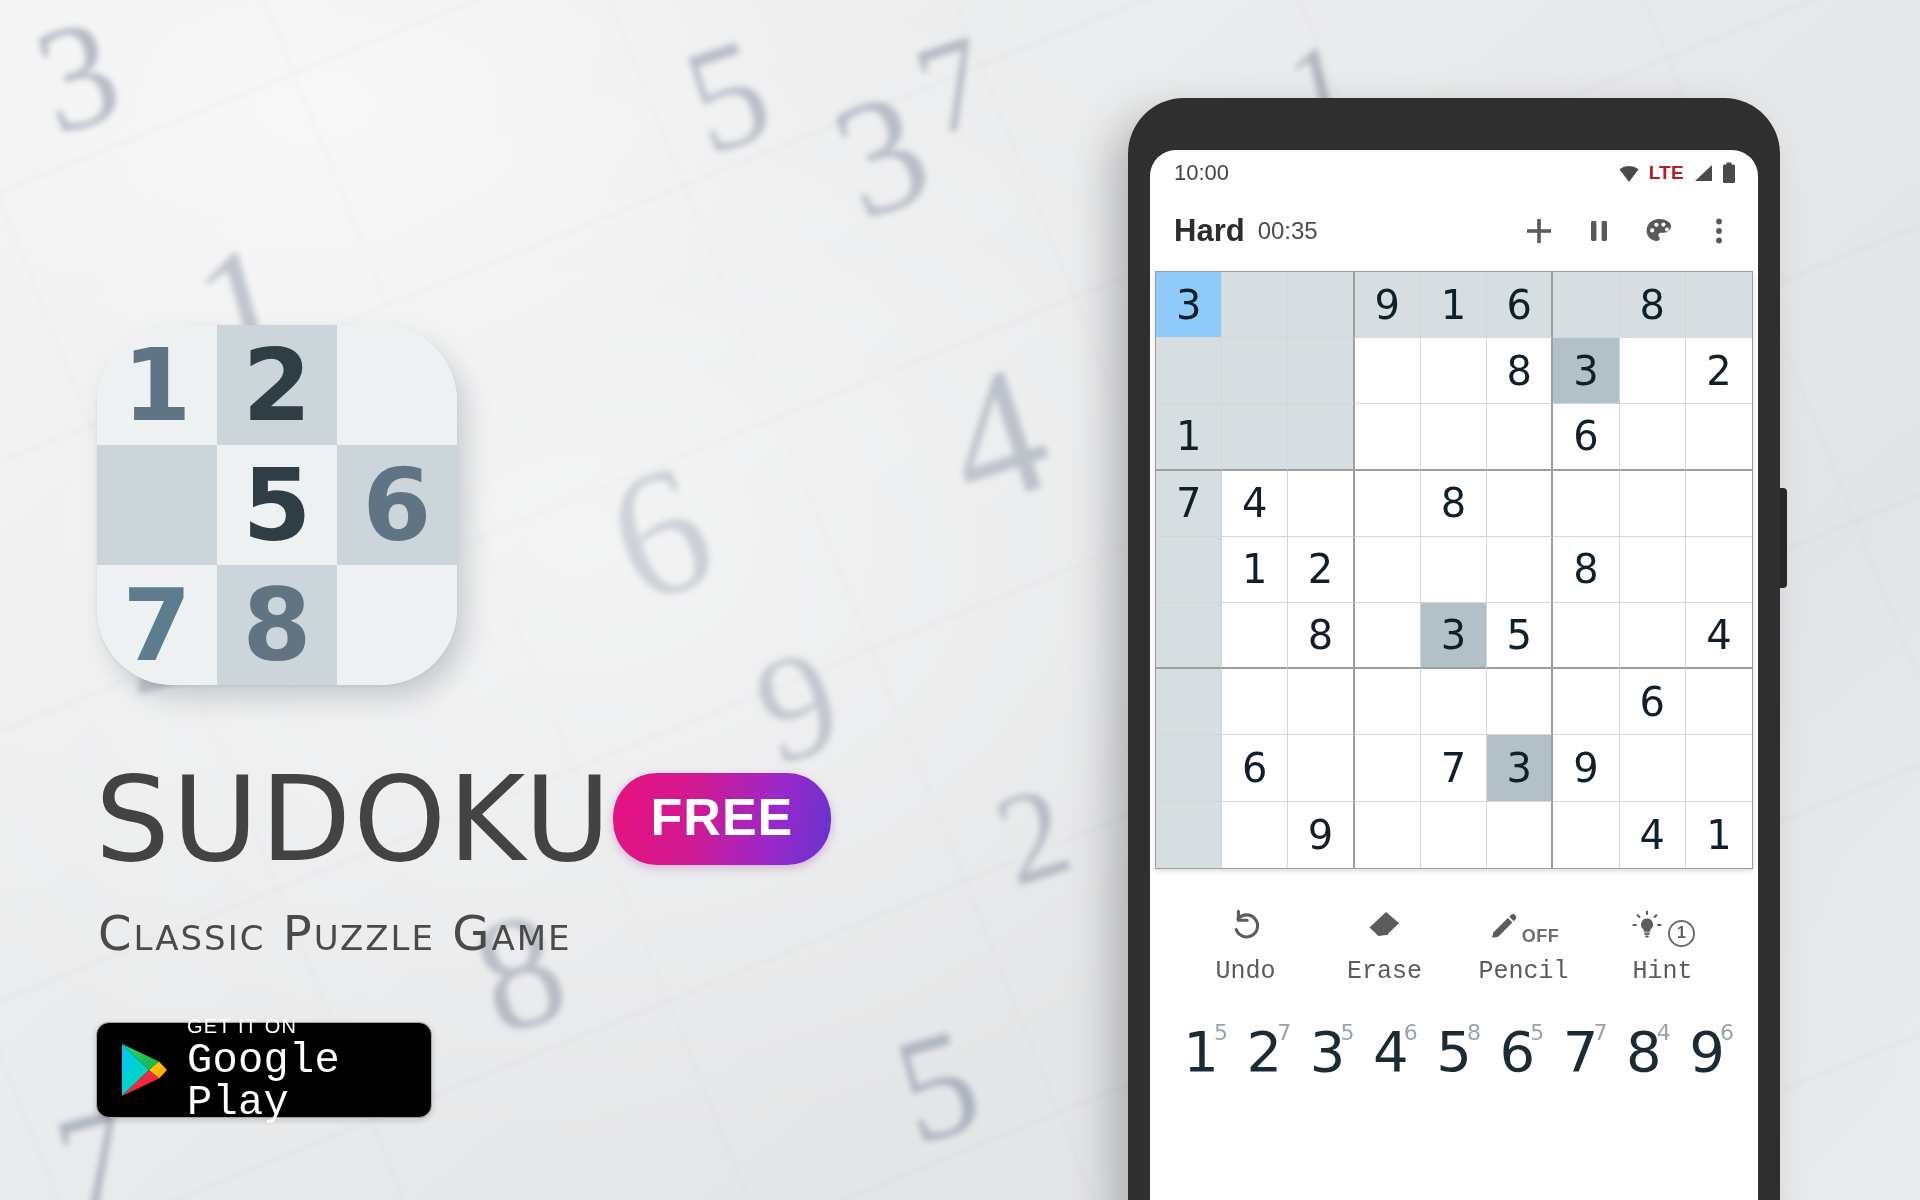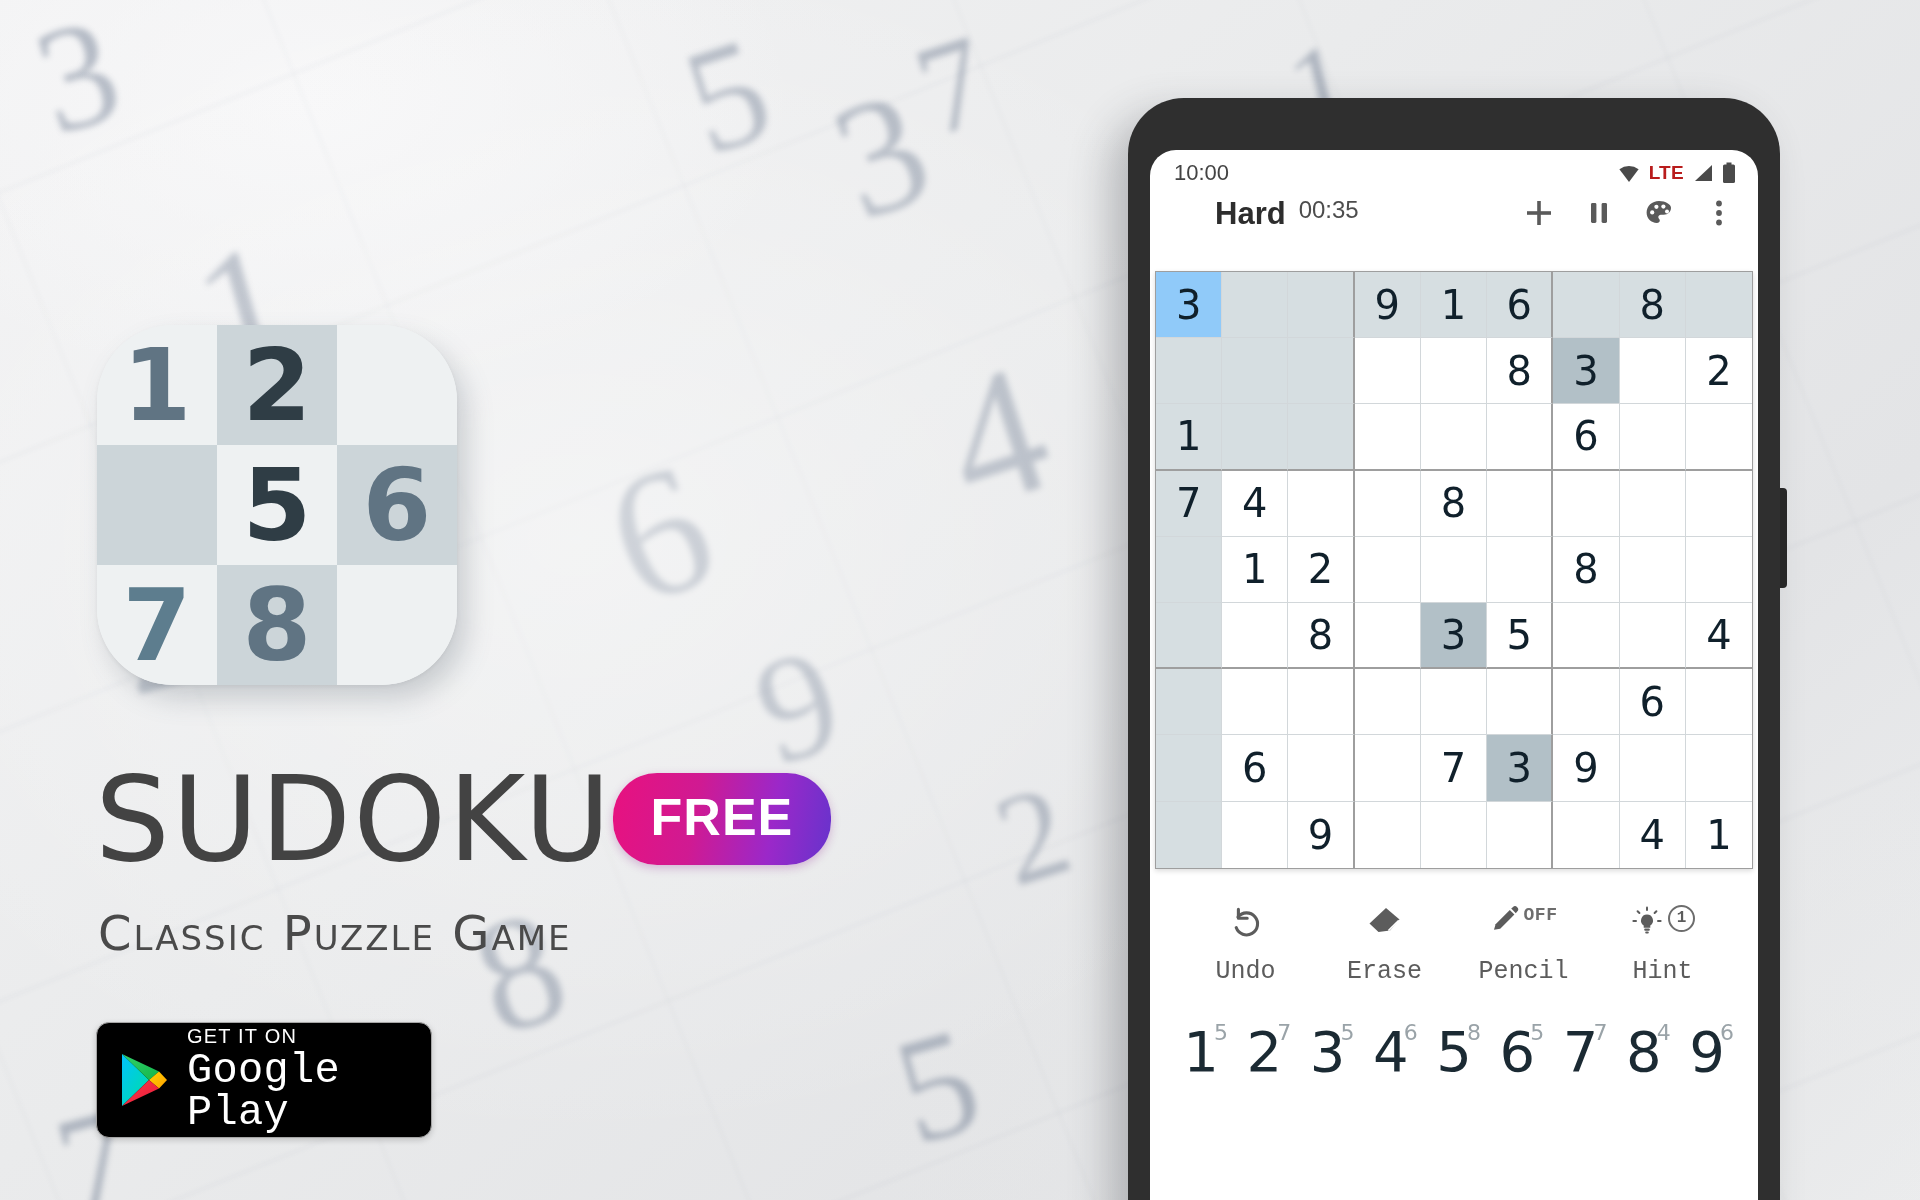--- a/index.html
+++ b/index.html
@@ -91,21 +91,21 @@
   .subtitle {
     position: absolute; left: 98px; top: 905px;
     font-family: "DejaVu Sans", sans-serif;
     font-size: 48px; color: #4a4a4a; letter-spacing: 2px;
     font-variant: small-caps;
   }
 
   
   .gp-badge {
     position: absolute; left: 96px; top: 1022px;
-    width: 336px; height: 116px; border-radius: 13px;
+    width: 336px; height: 96px; border-radius: 13px;
     background: #000;
     border: 1.5px solid #a6a6a6;
     display: flex; align-items: center; gap: 18px;
     padding: 0 22px;
     box-shadow: 0 2px 6px rgba(0,0,0,.18);
   }
   .gp-logo { width: 50px; height: 56px; flex: 0 0 auto; }
   .gp-text { display: flex; flex-direction: column; justify-content: center; line-height: 1; }
   .gp-small {
     color: #fff; font-size: 20px; letter-spacing: 1.2px; font-weight: 500;
@@ -140,23 +140,22 @@
   .statusbar {
     height: 46px; display: flex; align-items: center; justify-content: space-between;
     padding: 0 22px 0 24px;
     font-size: 22px; color: #444;
   }
   .status-right { display: flex; align-items: center; gap: 8px; }
   .lte-label { font-size: 19px; color: #b91c1c; font-weight: 600; letter-spacing: .3px; }
 
   
   .appbar {
-    height: 70px; display: flex; align-items: flex-start;
+    height: 70px; display: flex; align-items: center;
     padding: 0 16px 0 24px;
-    margin-left: 41px;
   }
   .difficulty { font-size: 31px; font-weight: 700; color: #2d2d2d; }
   .timer { font-size: 24px; color: #4d4d4d; margin-left: 13px; }
   .appbar-spacer { flex: 1; }
   .appbar-actions { display: flex; align-items: center; gap: 26px; padding-right: 6px; }
   .icon-btn { width: 34px; height: 34px; display: flex; align-items: center; justify-content: center; }
 
   
   .board-wrap { padding: 0 4px; }
   .board {
@@ -184,21 +183,21 @@
   .cell.bB { border-bottom: 2px solid #9e9e9e; }
   .cell.lastcol { border-right: none; }
   .cell.lastrow { border-bottom: none; }
 
   
   .tools {
     display: flex; justify-content: space-around; align-items: flex-start;
     margin-top: 36px; padding: 0 26px;
   }
   .tool { display: flex; flex-direction: column; align-items: center; width: 120px; }
-  .tool-icon { height: 42px; display: flex; align-items: flex-start; justify-content: center; gap: 4px; font-family: Liberation Mono, monospace; }
+  .tool-icon { height: 42px; display: flex; align-items: flex-end; justify-content: center; gap: 4px; }
   .tool-label { margin-top: 10px; font-size: 25px; color: #5c5c5c; font-family: Liberation Mono, monospace; }
   .pencil-state { font-size: 18px; color: #6d6d6d; font-weight: 600; letter-spacing: .5px; }
   .hint-count {
     width: 27px; height: 27px; border: 2px solid #6d6d6d; border-radius: 50%;
     display: flex; align-items: center; justify-content: center;
     font-size: 16px; color: #5c5c5c; font-weight: 600;
   }
 
   
   .numpad {

